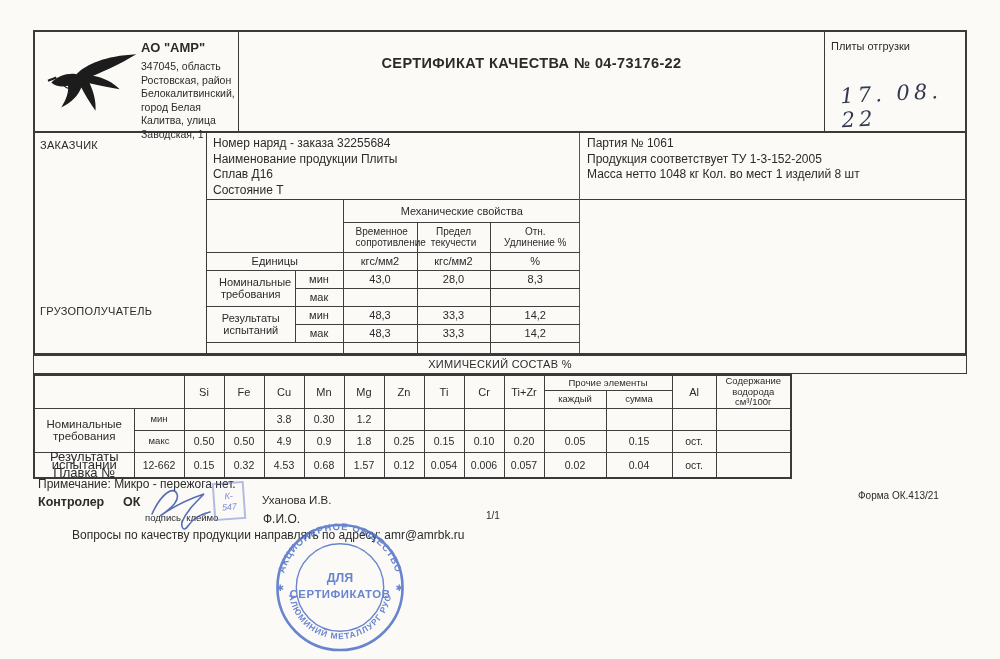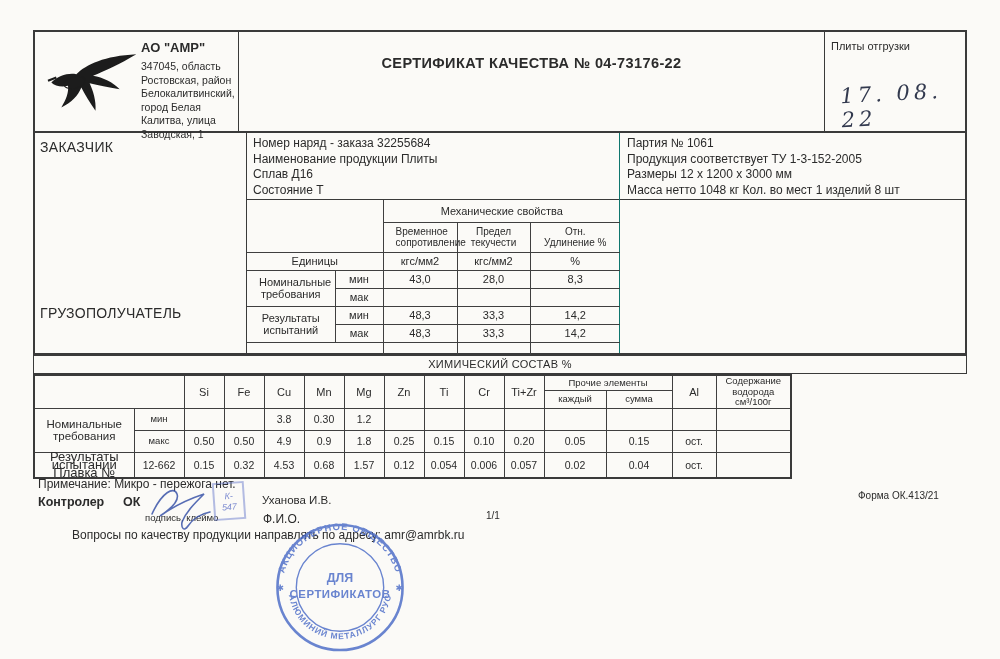--- a/index.html
+++ b/index.html
@@ -16,21 +16,21 @@
   .cell-date { flex:1; height:100%; position:relative; padding:4px 6px; }
   .company-name { position:absolute; left:106px; top:8px; font-weight:bold; font-size:13px; }
   .company-addr { position:absolute; left:106px; top:28px; font-size:10.5px; line-height:13.5px; }
   .doc-title { font-weight:bold; font-size:14.5px; letter-spacing:.4px; }
   .date-label { font-size:11px; }
   .date-value { position:absolute; left:16px; bottom:2px; font-family:"DejaVu Serif", serif; font-style:italic;
                 font-size:21px; color:#32394e; letter-spacing:4px; transform:rotate(-3deg); }
 
   
   .mid-block { left:33px; top:133px; width:934px; height:222px; border:2px solid #3a3a3a; border-top:none; display:flex; }
-  .col-left { width:212px; border-right:1px solid #3a3a3a; position:relative; font-size:14px; }
+  .col-left { width:172px; border-right:1px solid #3a3a3a; position:relative; font-size:11px; }
   .col-mid { width:373px; border-right:1px solid #0f766e; display:flex; flex-direction:column; }
   .col-right { flex:1; display:flex; flex-direction:column; }
   .customer-label { position:absolute; left:5px; top:6px; letter-spacing:.3px; }
   .consignee-label { position:absolute; left:5px; top:172px; letter-spacing:.3px; }
   .order-info { height:67px; border-bottom:1px solid #3a3a3a; padding:3px 6px; font-size:12px; line-height:15.6px; }
   .batch-info { height:67px; border-bottom:1px solid #3a3a3a; padding:3px 7px; font-size:12px; line-height:15.6px; }
   .right-empty { flex:1; }
 
   
   table.mech { width:373px; height:155px; border-collapse:collapse; table-layout:fixed; }
@@ -172,21 +172,20 @@
           <td></td>
           <td></td>
         </tr>
       </tbody>
         </table>
     </div>
     <div class="col-right">
       <div class="batch-info">
         <div>Партия № 1061</div>
         <div>Продукция соответствует  ТУ 1-3-152-2005</div>
-        <div>Размеры 12 х 1200 х 3000 мм</div>
         <div>Масса нетто  1048 кг  Кол. во мест 1  изделий 8 шт</div>
       </div>
       <div class="right-empty"></div>
     </div>
   </div>
 
   <div class="abs chem-banner">ХИМИЧЕСКИЙ СОСТАВ %</div>
 
   <table class="chem">
     <colgroup>

